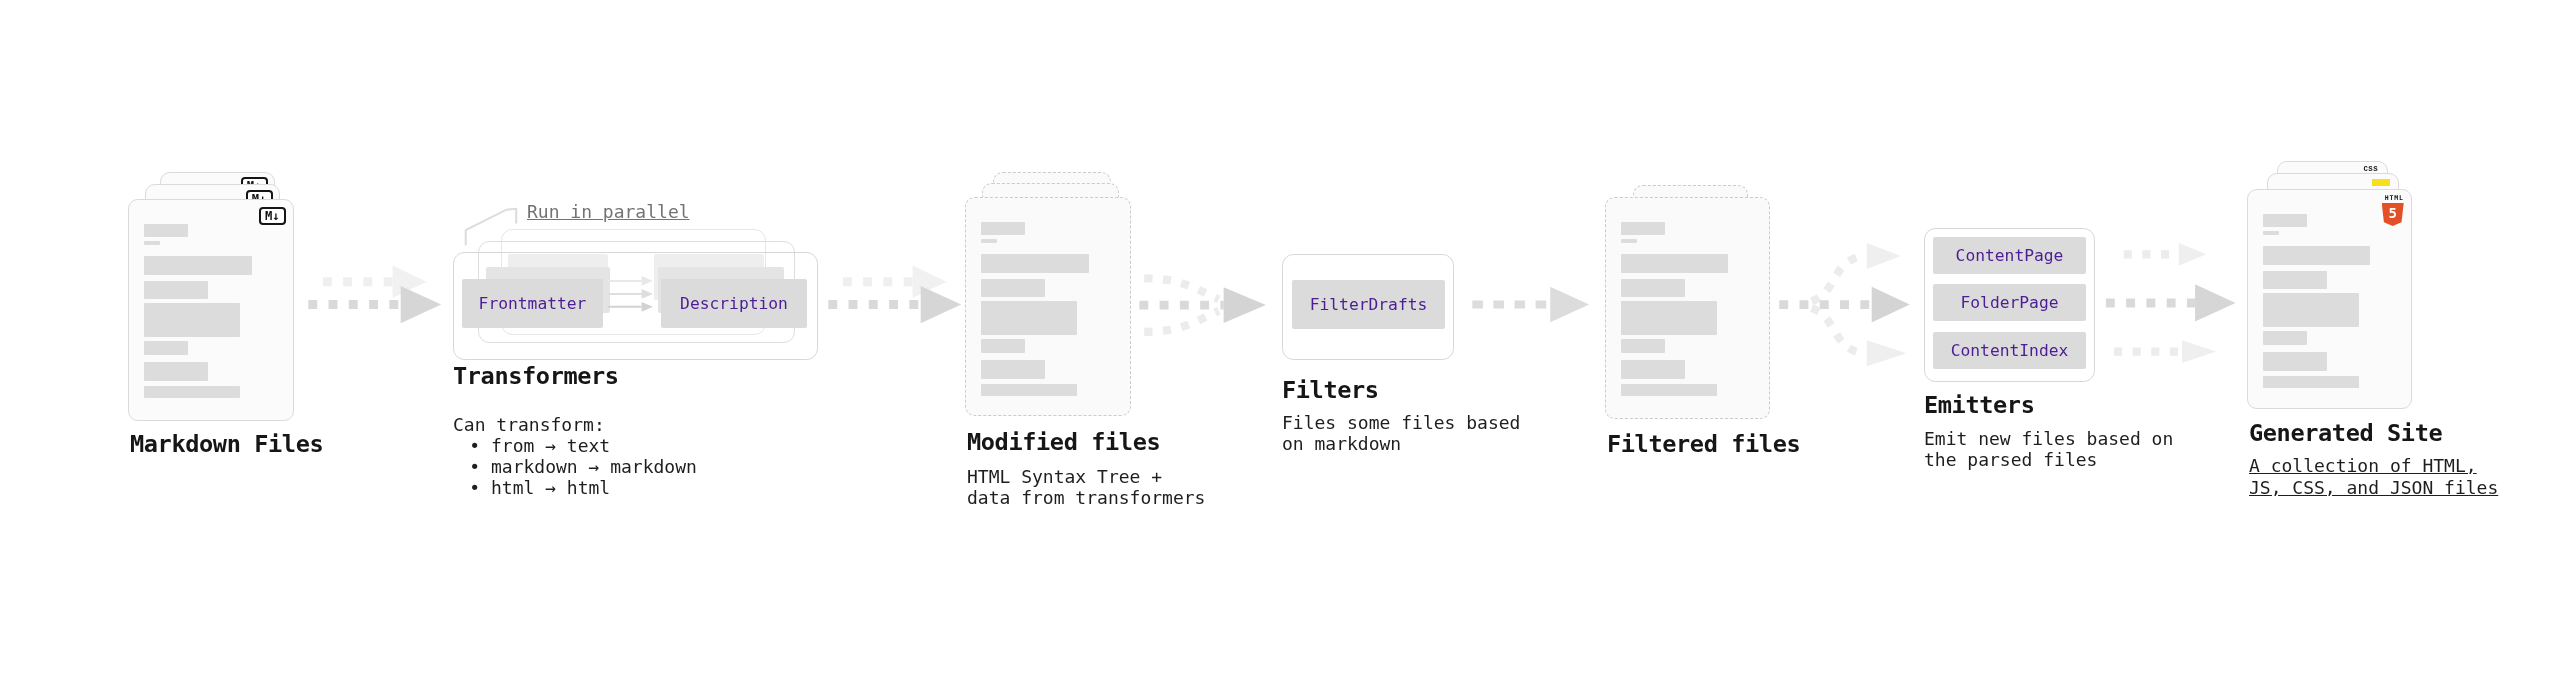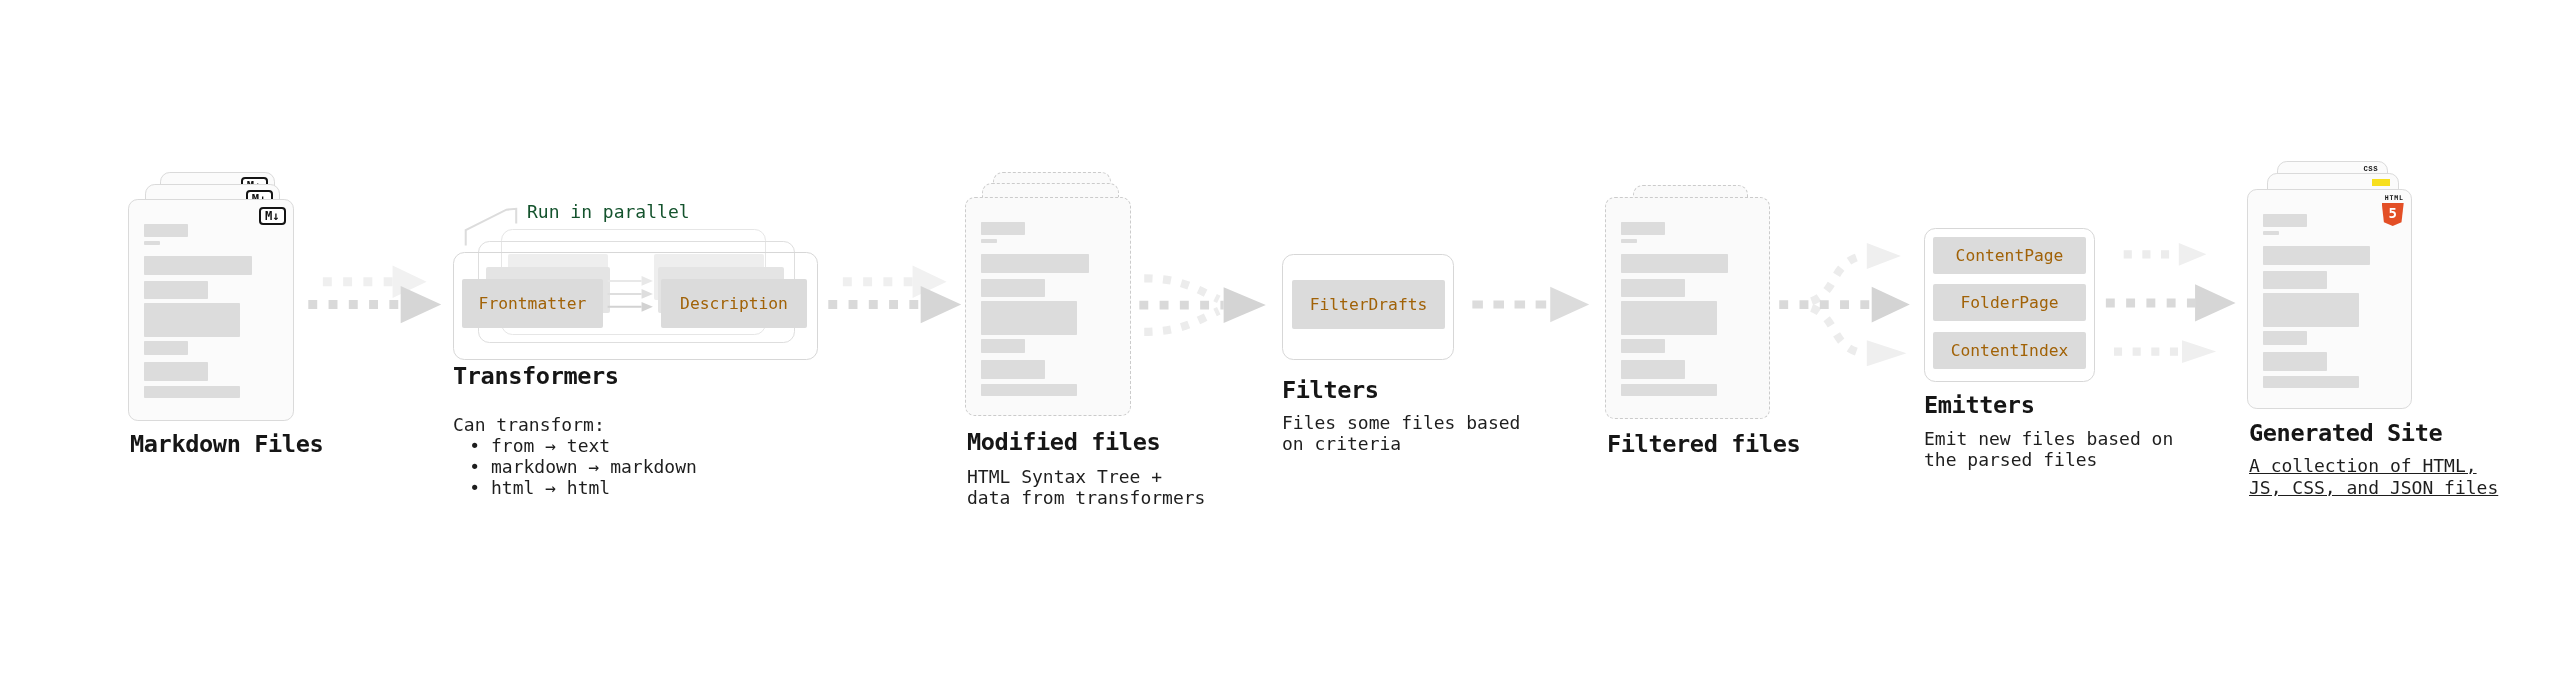--- a/index.html
+++ b/index.html
@@ -14,28 +14,28 @@
   
   .badge-md{position:absolute;background:#ffffff;border:2.4px solid #141414;border-radius:4.1px;
             color:#141414;font-weight:700;font-size:12.2px;line-height:14px;padding:0 4.1px;white-space:nowrap;}
   
   .nodebox{position:absolute;box-sizing:border-box;background:#ffffff;border:1.6px solid #d7d7d7;border-radius:11.4px;}
   .ghostbox{position:absolute;box-sizing:border-box;background:transparent;border-radius:11.4px;}
   .ghostbox.g2{border:1.6px solid #dedede;}
   .ghostbox.g3{border:1.6px solid #e6e6e6;}
   .btn{position:absolute;box-sizing:border-box;background:#dbdbdb;border-radius:2px;
        display:flex;align-items:center;justify-content:center;
-       font-size:16.3px;font-weight:500;color:#a16207;white-space:nowrap;}
+       font-size:16.3px;font-weight:500;color:#4c1d95;white-space:nowrap;}
   .btn.g2{background:#e4e4e4;}
   .btn.g3{background:#eeeeee;}
   
   .title{position:absolute;font-size:23.6px;font-weight:600;color:#161616;white-space:nowrap;letter-spacing:-0.4px;}
   .desc{position:absolute;font-size:18px;line-height:21px;font-weight:400;color:#1e1e1e;white-space:nowrap;}
   .desc .indent{padding-left:16.3px;}
-  .note{position:absolute;font-size:18px;font-weight:500;color:#14532d;white-space:nowrap;}
+  .note{position:absolute;font-size:18px;font-weight:500;color:#737373;white-space:nowrap;text-decoration:underline;}
   svg{display:block;}
   
   .icon-html5{position:absolute;width:22px;text-align:right;}
   .icon-html5 .word{font-size:6.5px;font-weight:800;letter-spacing:0.8px;color:#111;line-height:7.3px;}
   .icon-html5 .shield{width:22px;height:23px;margin-top:0.8px;clip-path:polygon(0 0,100% 0,90% 84%,50% 100%,10% 84%);
                       display:flex;align-items:flex-start;justify-content:center;}
   .icon-html5 .five{color:#fff;font-size:14px;font-weight:700;line-height:21px;}
   .icon-css{position:absolute;text-align:center;}
   .icon-css .word{font-size:7.3px;font-weight:800;color:#111;line-height:8.1px;letter-spacing:0.4px;}
   .icon-css .ubar{width:19.5px;height:3.3px;margin:0.8px auto 0;}
@@ -163,21 +163,21 @@
   </svg>
 
   <div>
     <div class="nodebox" style="left:1282px;top:254px;width:172px;height:106px;"></div>
     <div class="btn" style="left:1292px;top:280px;width:153px;height:49px;">
       <span>FilterDrafts</span>
     </div>
     <div class="title" style="left:1282px;top:376px;">Filters</div>
     <div class="desc" style="left:1282px;top:412px;">
       <div>Files some files based</div>
-      <div>on criteria</div>
+      <div>on markdown</div>
     </div>
   </div>
 
   <svg class="abs" style="left:1469px;top:268px;" width="130" height="73" viewBox="0 0 160 90">
     <line x1="4" y1="45" x2="100" y2="45" stroke="#dcdcdc" stroke-width="10" stroke-dasharray="13 13"></line>
     <polygon points="100,23 148,45 100,67" fill="#dcdcdc"></polygon>
   </svg>
 
   <div>
     <div class="card dashed" style="left:1633px;top:185px;width:115px;height:187px;"></div>

